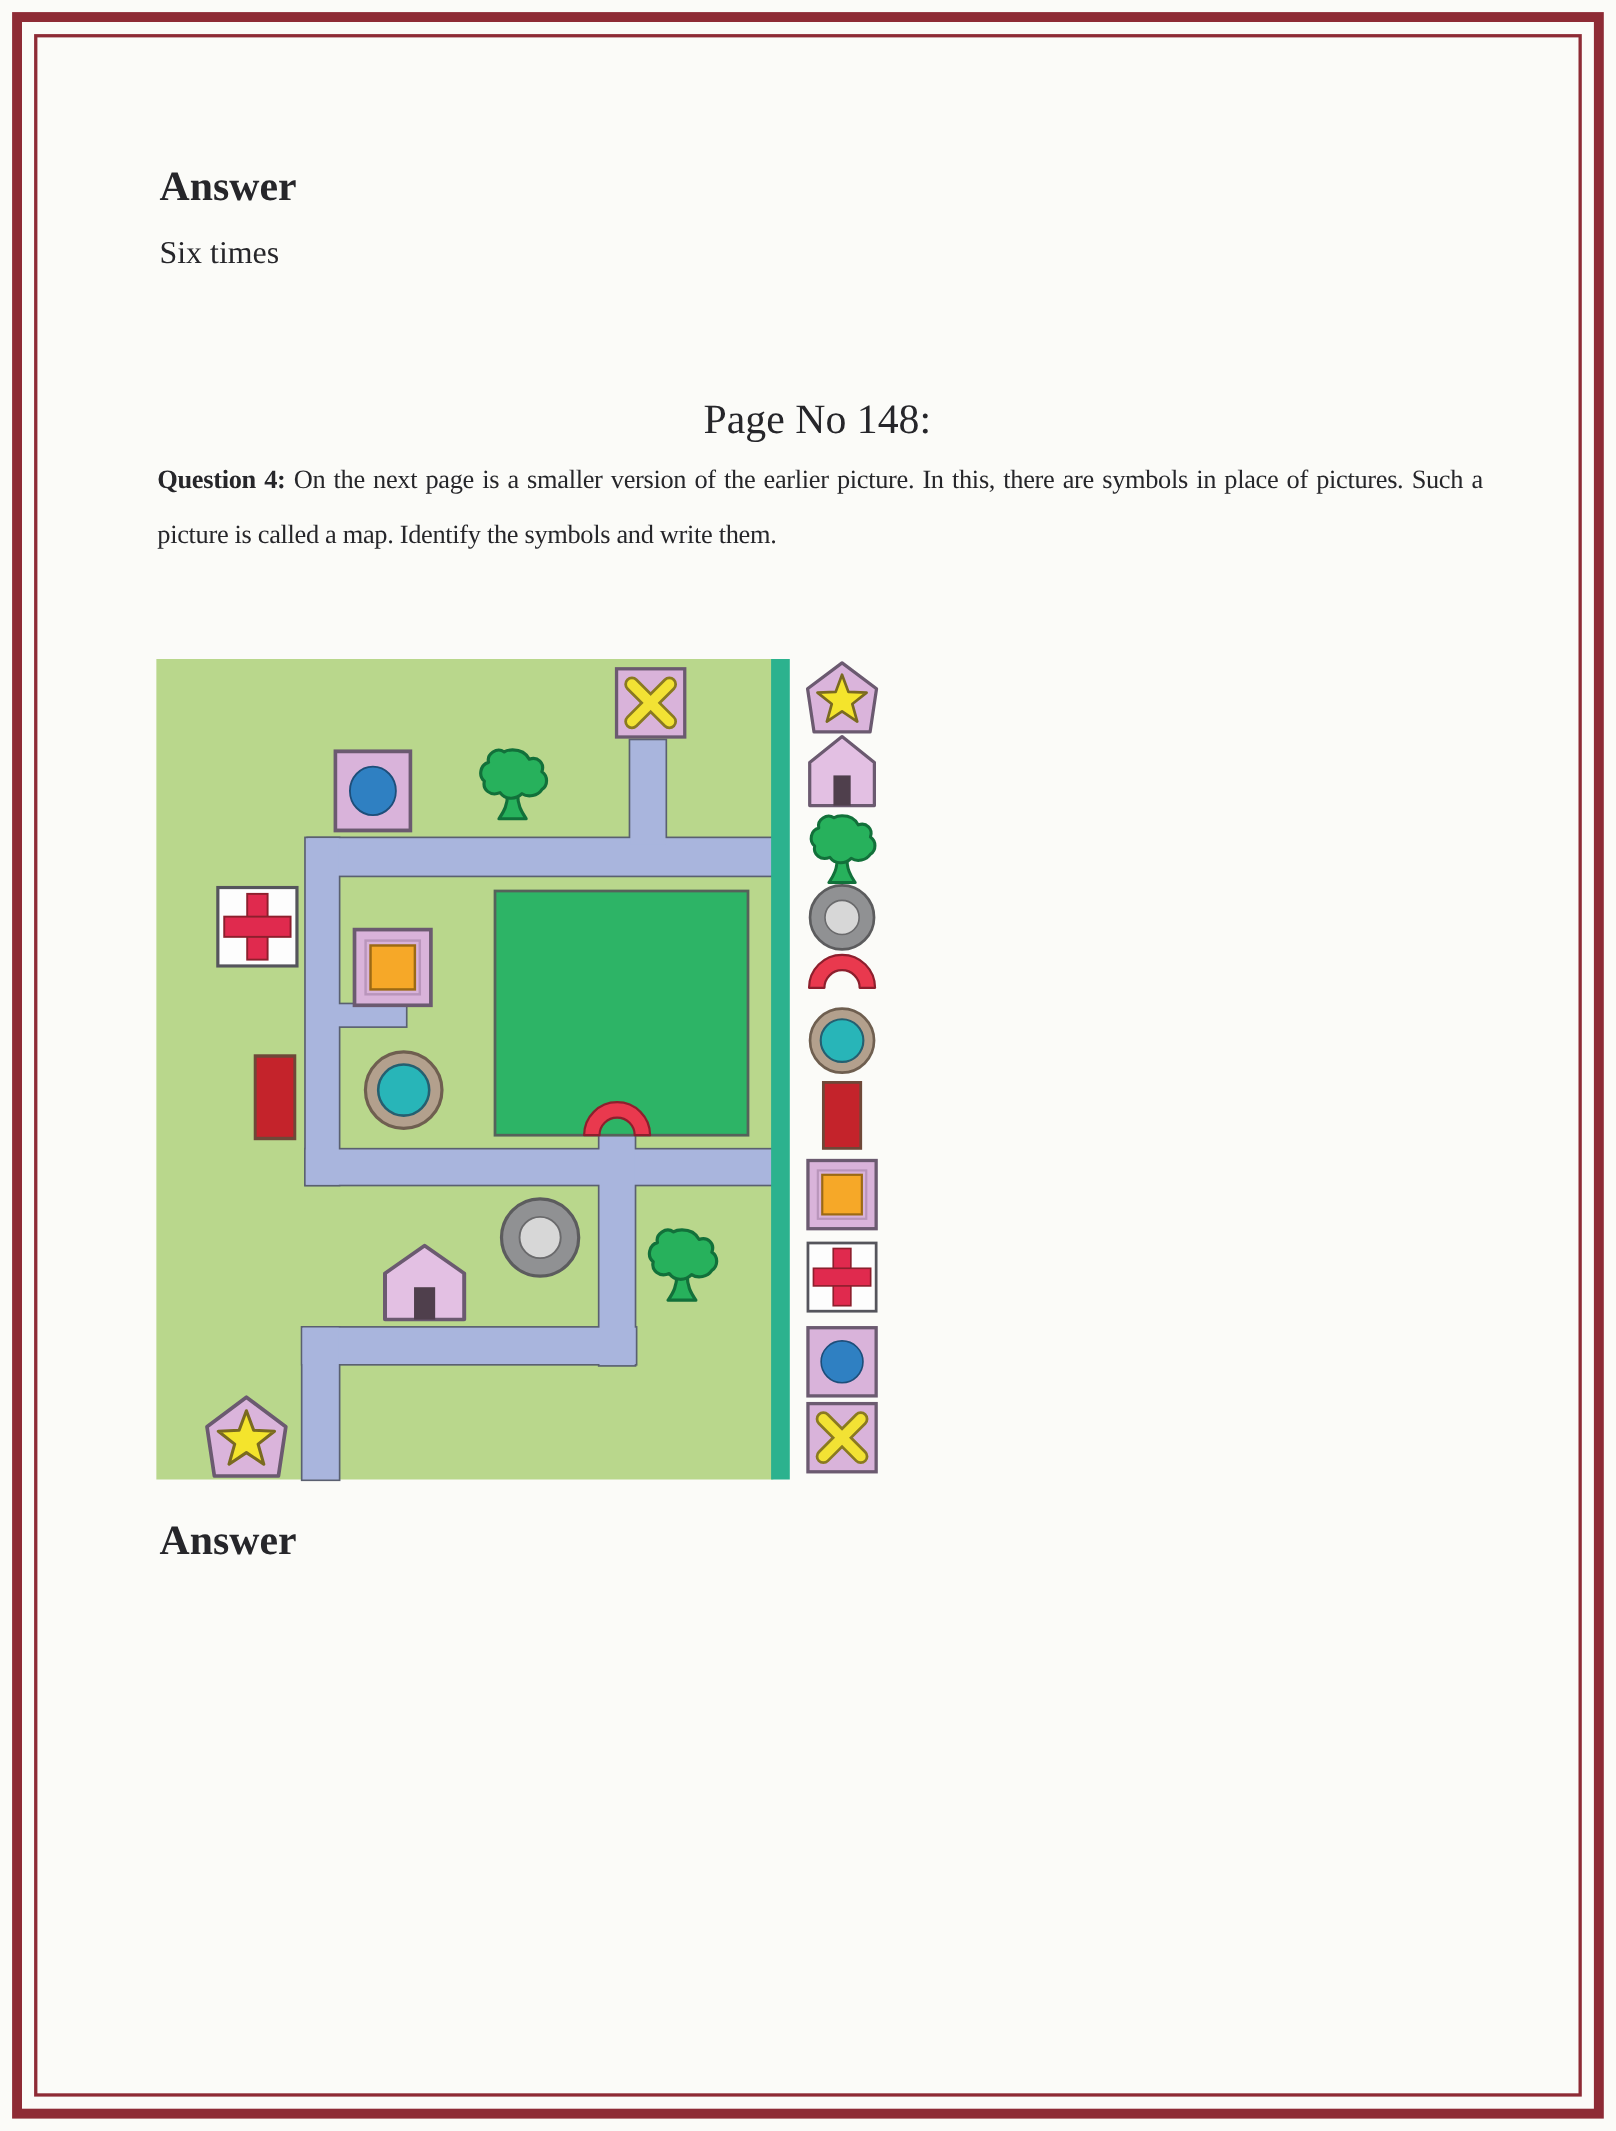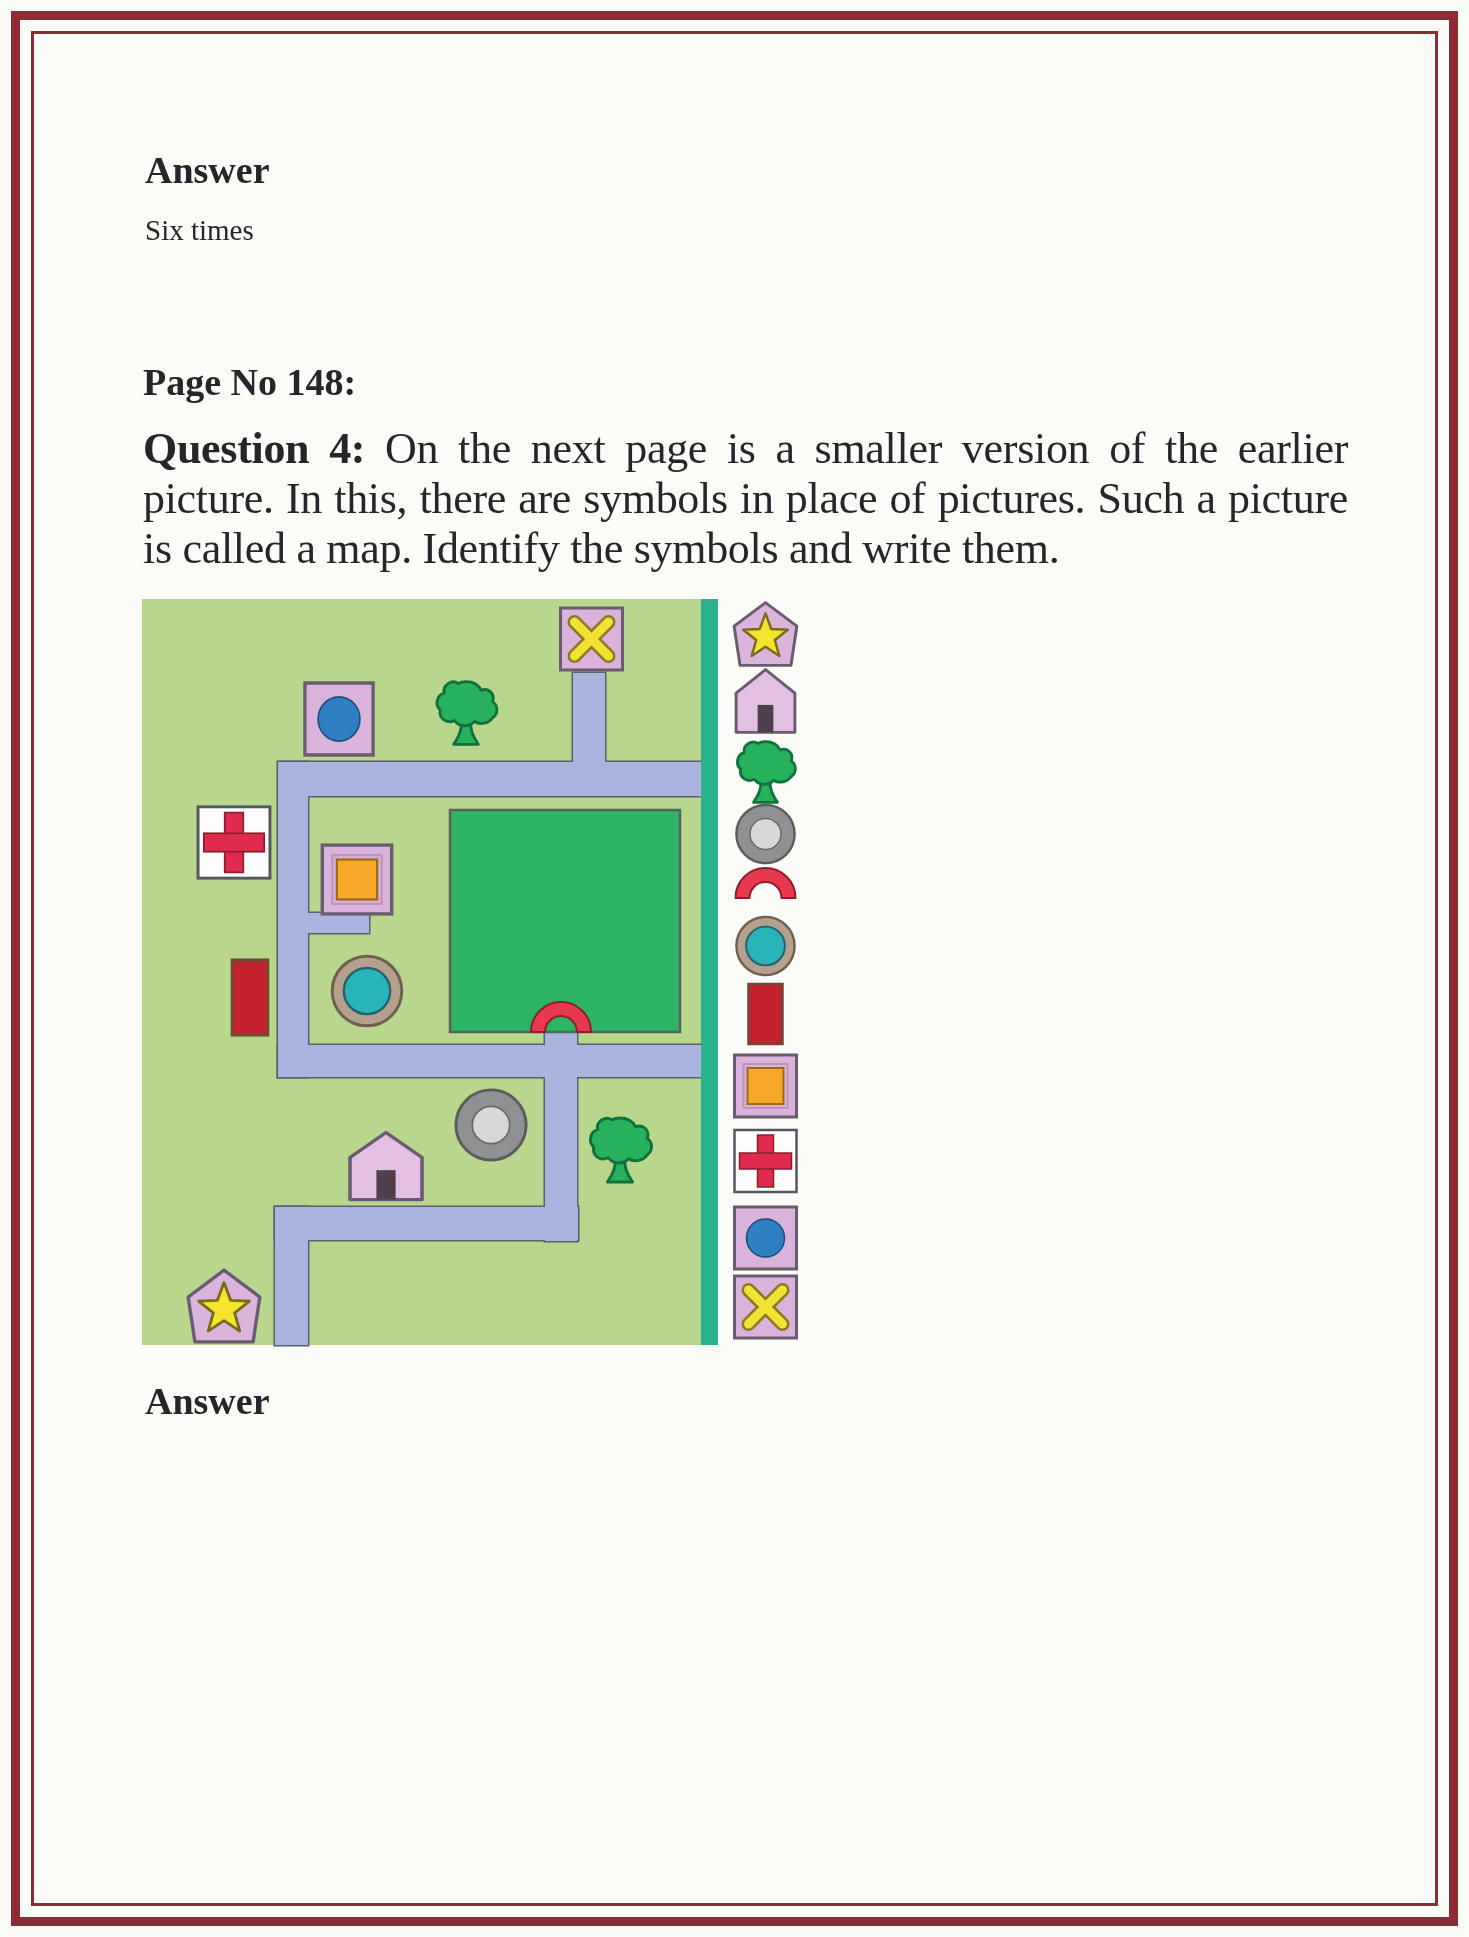--- a/index.html
+++ b/index.html
@@ -14,24 +14,24 @@
     position:absolute;left:11px;top:11px;right:11px;bottom:11px;
     border:9px solid #8e2b35;pointer-events:none;
   }
   .border-inner{
     position:absolute;left:31px;top:31px;right:31px;bottom:31px;
     border:3px solid #8e2b35;pointer-events:none;
   }
   .txt{position:absolute;white-space:nowrap;}
   .answer-top{left:145px;top:148px;font-size:38px;font-weight:bold;}
   .six-times{left:145px;top:214px;font-size:29px;}
-  .page-heading{left:143px;top:360px;width:1200px;font-size:38px;font-weight:bold;}
+  .page-heading{left:143px;top:360px;width:1200px;text-align:center;font-size:38px;font-weight:normal;}
   .question{
-    position:absolute;left:143px;top:424px;width:1205px;
-    font-size:44px;line-height:50px;text-align:justify;letter-spacing:-0.3px;
+    position:absolute;left:143px;top:412px;width:1205px;
+    font-size:24px;line-height:50px;text-align:justify;letter-spacing:-0.3px;
     white-space:normal;
   }
   .question b{font-weight:bold;}
   .answer-bottom{left:145px;top:1379px;font-size:38px;font-weight:bold;}
   .map-figure{position:absolute;left:142px;top:599px;width:660px;height:748px;}
   svg{display:block;}
 </style>
 </head>
 <body>
 

